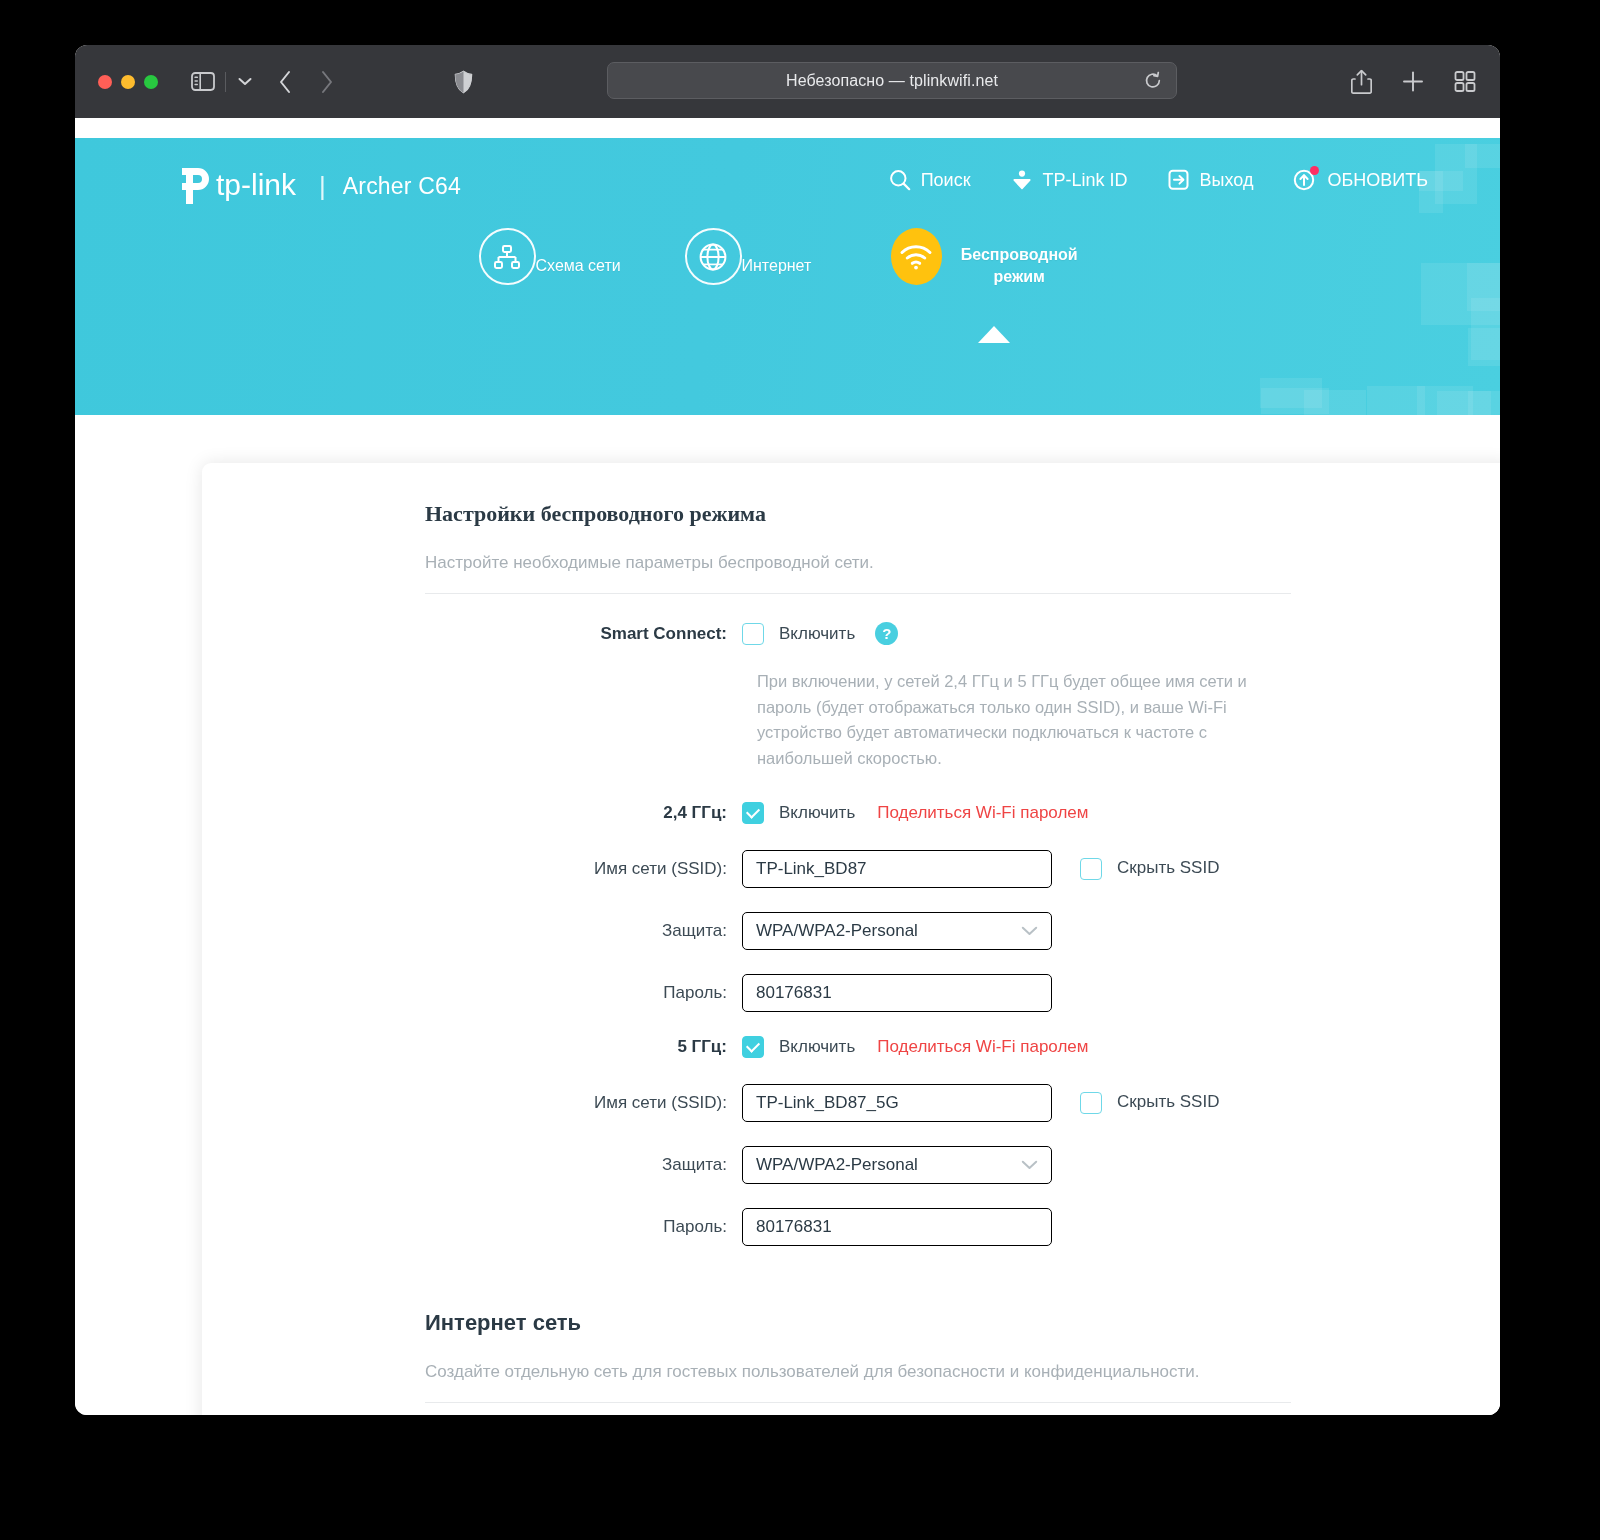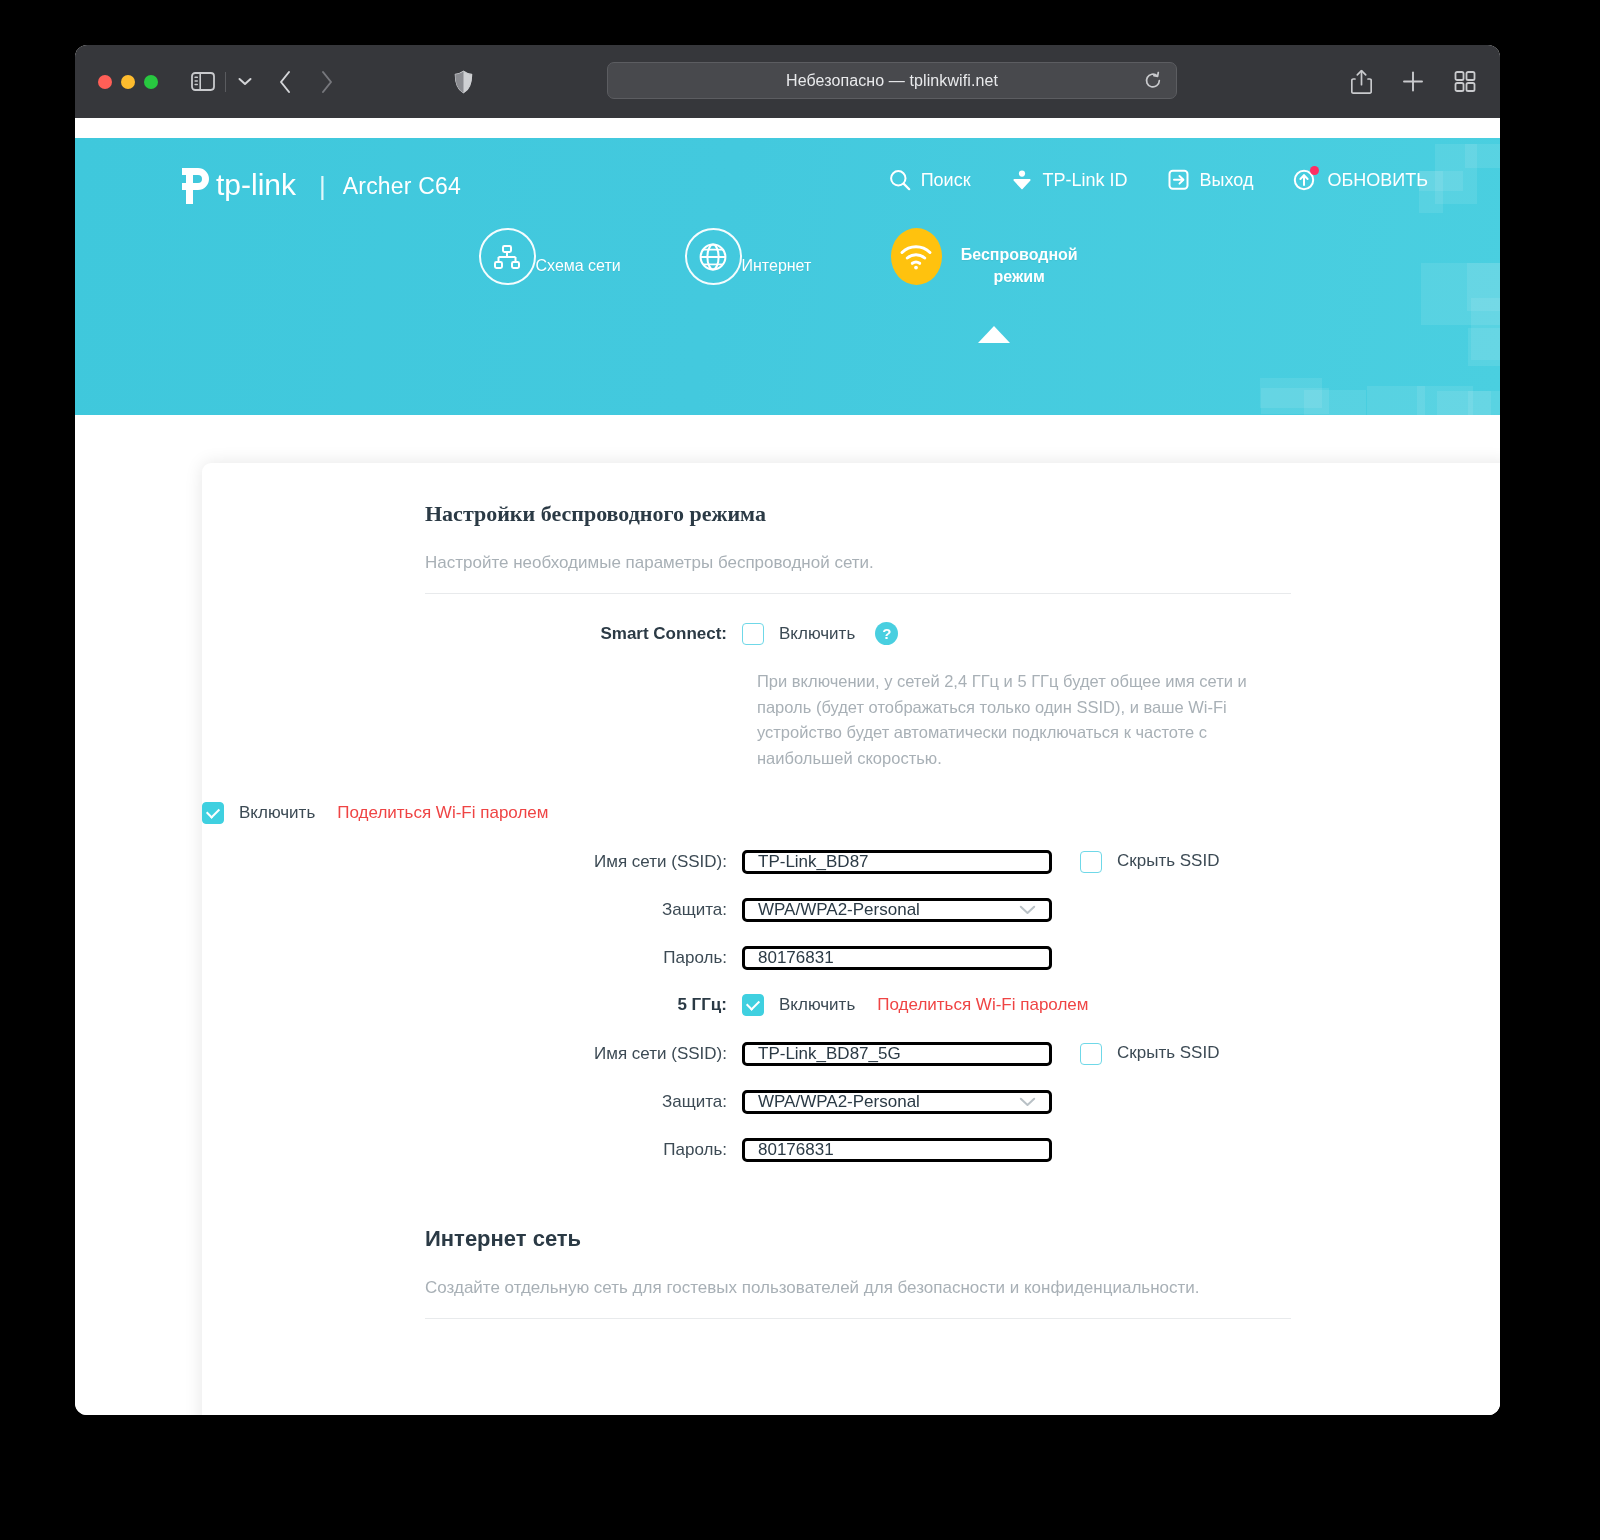--- a/index.html
+++ b/index.html
@@ -226,22 +226,22 @@
     width: 512px;
     font-size: 16.5px; line-height: 1.56; color: #a8b0b6;
   }
 
   .link {
     color: #ef4444; font-size: 17px; margin-left: 22px;
     text-decoration: none; white-space: nowrap;
   }
 
   .input {
-    width: 310px; height: 24px;
-    border: 3px solid #000000;
+    width: 310px; height: 38px;
+    border: 1px solid #000000;
     border-radius: 5px;
     background: #fff;
     display: flex; align-items: center;
     padding: 0 13px;
     font-size: 17px; color: #2b3a45;
     flex: none;
   }
   .select { position: relative; padding-right: 38px; }
   .select .chev {
     position: absolute; right: 13px; top: 50%;
@@ -480,20 +480,21 @@
 
           <div class="row">
             <div class="lbl bold">Smart Connect:</div>
             <div class="cb"></div>
             <div class="cb-text">Включить</div>
             <div class="help">?</div>
           </div>
           <div class="hint">При включении, у сетей 2,4 ГГц и 5 ГГц будет общее имя сети и пароль (будет отображаться только один SSID), и ваше Wi-Fi устройство будет автоматически подключаться к частоте с наибольшей скоростью.</div>
 
           <div class="row mt30">
+            <div class="lbl bold">2,4 ГГц:</div>
             <div class="cb checked"></div>
             <div class="cb-text">Включить</div>
             <a class="link">Поделиться Wi-Fi паролем</a>
           </div>
 
           <div class="row mt26">
             <div class="lbl">Имя сети (SSID):</div>
             <div class="input">TP-Link_BD87</div>
             <div class="side-cb">
               <div class="cb"></div>

